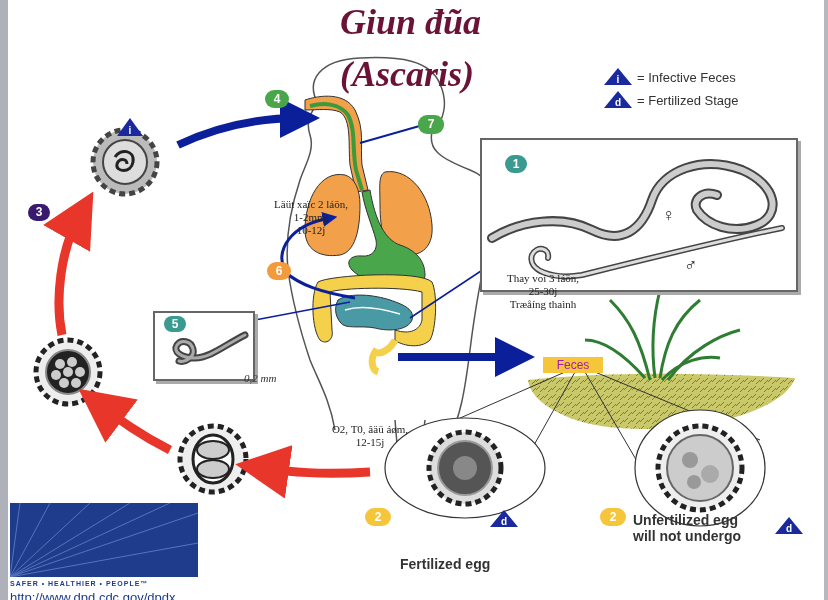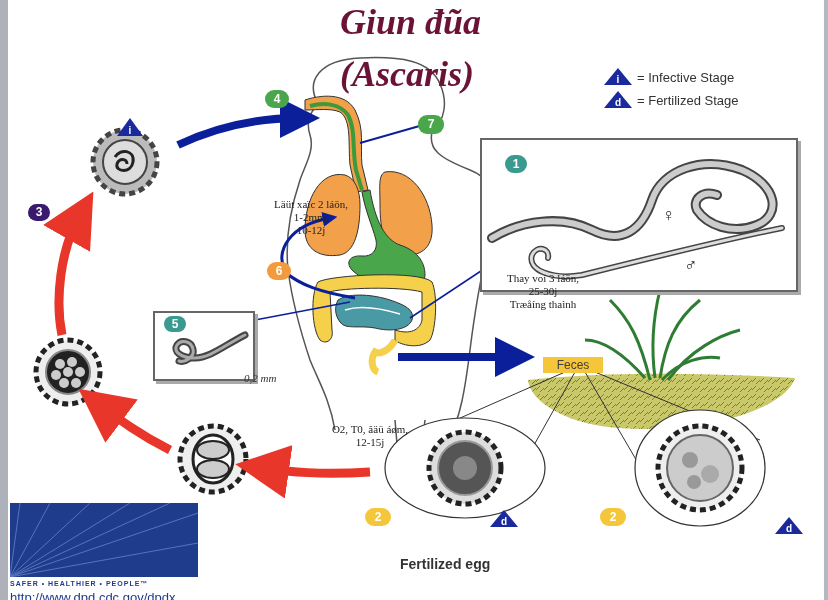--- a/index.html
+++ b/index.html
@@ -8,21 +8,21 @@
   .right-bar { position: absolute; right: 0; top: 0; width: 4px; height: 600px; background: #b5b8c0; }
   .title { position: absolute; left: 340px; width: 220px; text-align: left; font-family: "Liberation Serif", serif; font-style: italic; font-weight: bold; color: #6b1237; font-size: 36px; line-height: 40px; }
   .legend-text { position: absolute; font-size: 13px; color: #333; }
   .viet { position: absolute; font-family: "Liberation Serif", serif; font-size: 11px; color: #222; text-align: center; line-height: 13px; }
   .egg-label { position: absolute; font-size: 14px; color: #333; font-weight: bold; line-height: 16px; }
   .num { position: absolute; border-radius: 50%; color: #fff; font-weight: bold; font-size: 12px; text-align: center; }
   .cdc { position: absolute; left: 10px; top: 503px; width: 188px; height: 74px; background: #1f3c8c; overflow: hidden; }
   .cdc-text { position: absolute; left: 0; top: 6px; width: 188px; text-align: center; font-family: "Liberation Serif", serif; font-weight: bold; font-size: 62px; line-height: 62px; color: #fff; letter-spacing: -3px; }
   .cdc-tag { position: absolute; left: 10px; top: 580px; font-size: 7px; color: #1f3c8c; font-weight: bold; letter-spacing: 1px; }
   .cdc-url { position: absolute; left: 10px; top: 590px; font-size: 13px; color: #1f3c8c; }
-  .feces { position: absolute; left: 543px; top: 357px; width: 60px; height: 16px; background: #f5c53a; font-size: 12px; text-align: center; line-height: 16px; color: #404040; }
+  .feces { position: absolute; left: 543px; top: 357px; width: 60px; height: 16px; background: #f5c53a; font-size: 12px; text-align: center; line-height: 16px; color: #a21caf; }
   .box { position: absolute; background: #fff; border: 2px solid #666; box-shadow: 3px 3px 0 #aaa; }
   .mm-label { position: absolute; font-family: "Liberation Serif", serif; font-style: italic; font-size: 11px; color: #333; }
   svg { position: absolute; left: 0; top: 0; }
 </style>
 </head>
 <body>
 
 <div class="left-bar"></div>
 <div class="right-bar"></div>
 
@@ -188,21 +188,21 @@
 <div class="num" style="left:600px; top:508px; width:26px; height:18px; line-height:18px; background:#f5c53a; border-radius:9px;">2</div>
 <div class="num" style="left:28px; top:204px; width:22px; height:17px; line-height:17px; background:#3a1a6e; border-radius:9px;">3</div>
 <div class="num" style="left:265px; top:90px; width:24px; height:18px; line-height:18px; background:#4aa64a; border-radius:9px;">4</div>
 <div class="num" style="left:164px; top:316px; width:22px; height:16px; line-height:16px; background:#3a9a90; border-radius:8px;">5</div>
 <div class="num" style="left:267px; top:262px; width:24px; height:18px; line-height:18px; background:#f29a3c; border-radius:9px;">6</div>
 <div class="num" style="left:418px; top:115px; width:26px; height:19px; line-height:19px; background:#4aa64a; border-radius:9px;">7</div>
 
 <div class="title" style="top:2px;">Giun đũa</div>
 <div class="title" style="top:54px;">(Ascaris)</div>
 
-<div class="legend-text" style="left:637px; top:70px;">= Infective Stage</div>
+<div class="legend-text" style="left:637px; top:70px;">= Infective Feces</div>
 <div class="legend-text" style="left:637px; top:93px;">= Fertilized Stage</div>
 
 <div class="viet" style="left:256px; top:198px; width:110px;">
   <div>Läüt xaïc 2 láön,</div>
   <div>1-2mm,</div>
   <div>10-12j</div>
 </div>
 <div class="viet" style="left:488px; top:272px; width:110px;">
   <div>Thay voí 3 láön,</div>
   <div>25-30j</div>
@@ -211,20 +211,22 @@
 <div class="viet" style="left:310px; top:423px; width:120px;">
   <div>O2, T0, âäü áøm,</div>
   <div>12-15j</div>
 </div>
 <div class="mm-label" style="left:244px; top:372px;">0,2 mm</div>
 
 <div class="feces">Feces</div>
 
 <div class="egg-label" style="left:400px; top:512px;margin-top:44px;">Fertilized egg</div>
 <div class="egg-label" style="left:633px; top:512px;">
+  <div>Unfertilized egg</div>
+  <div>will not undergo</div>
 </div>
 
 <div class="cdc">
   <svg width="188" height="74" viewBox="0 0 188 74">
     <g stroke="#6f8ad0" stroke-width="1" opacity="0.7">
       <line x1="0" y1="74" x2="40" y2="0"></line>
         <line x1="0" y1="74" x2="80" y2="0"></line>
       <line x1="0" y1="74" x2="120" y2="0"></line>
         <line x1="0" y1="74" x2="160" y2="0"></line>
       <line x1="0" y1="74" x2="188" y2="10"></line>

